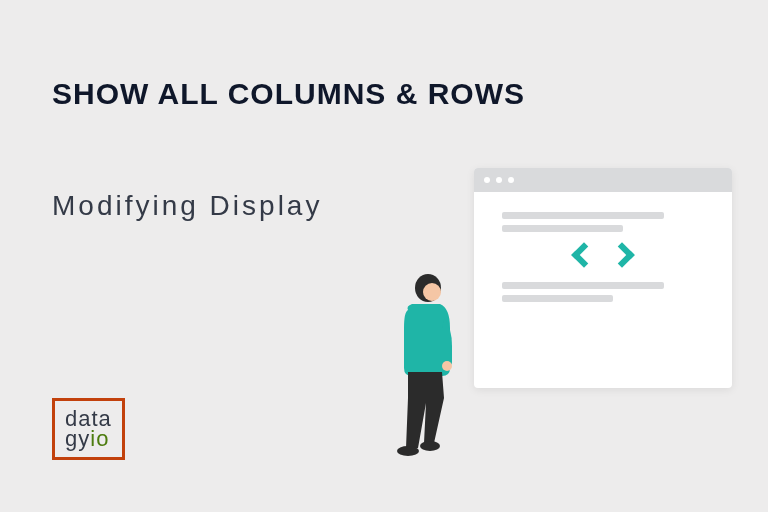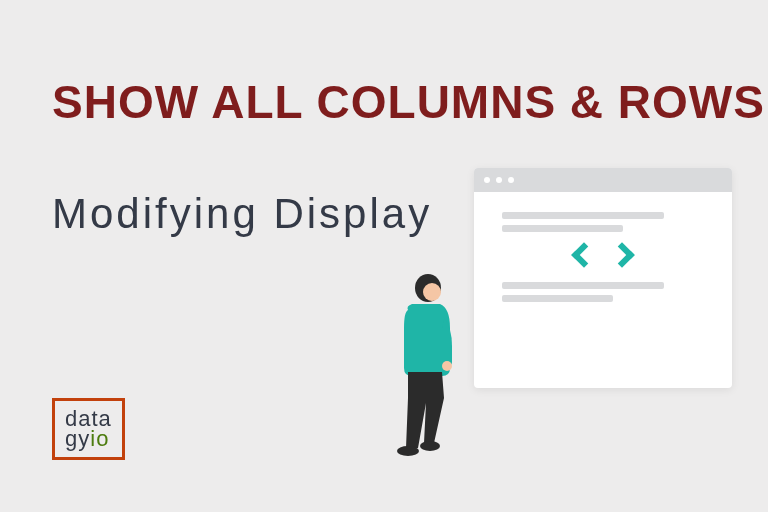--- a/index.html
+++ b/index.html
@@ -8,33 +8,33 @@
       height: 512px;
       background: #edecec;
       font-family: -apple-system, BlinkMacSystemFont, 'Segoe UI', sans-serif;
       position: relative;
       overflow: hidden;
     }
     .title {
       position: absolute;
       top: 78px;
       left: 52px;
-      font-size: 46px;
+      font-size: 30px;
       font-weight: 800;
-      color: #7f1d1d;
+      color: #0f172a;
       text-transform: uppercase;
       letter-spacing: 1px;
       line-height: 1.05;
       font-family: 'Arial Black', 'Helvetica', sans-serif;
     }
     .subtitle {
       position: absolute;
       top: 188px;
       left: 52px;
-      font-size: 42px;
+      font-size: 28px;
       font-weight: 400;
       color: #343a47;
       letter-spacing: 3px;
       line-height: 1.25;
     }
     .logo {
       position: absolute;
       bottom: 52px;
       left: 52px;
       border: 3px solid #c2410c;

